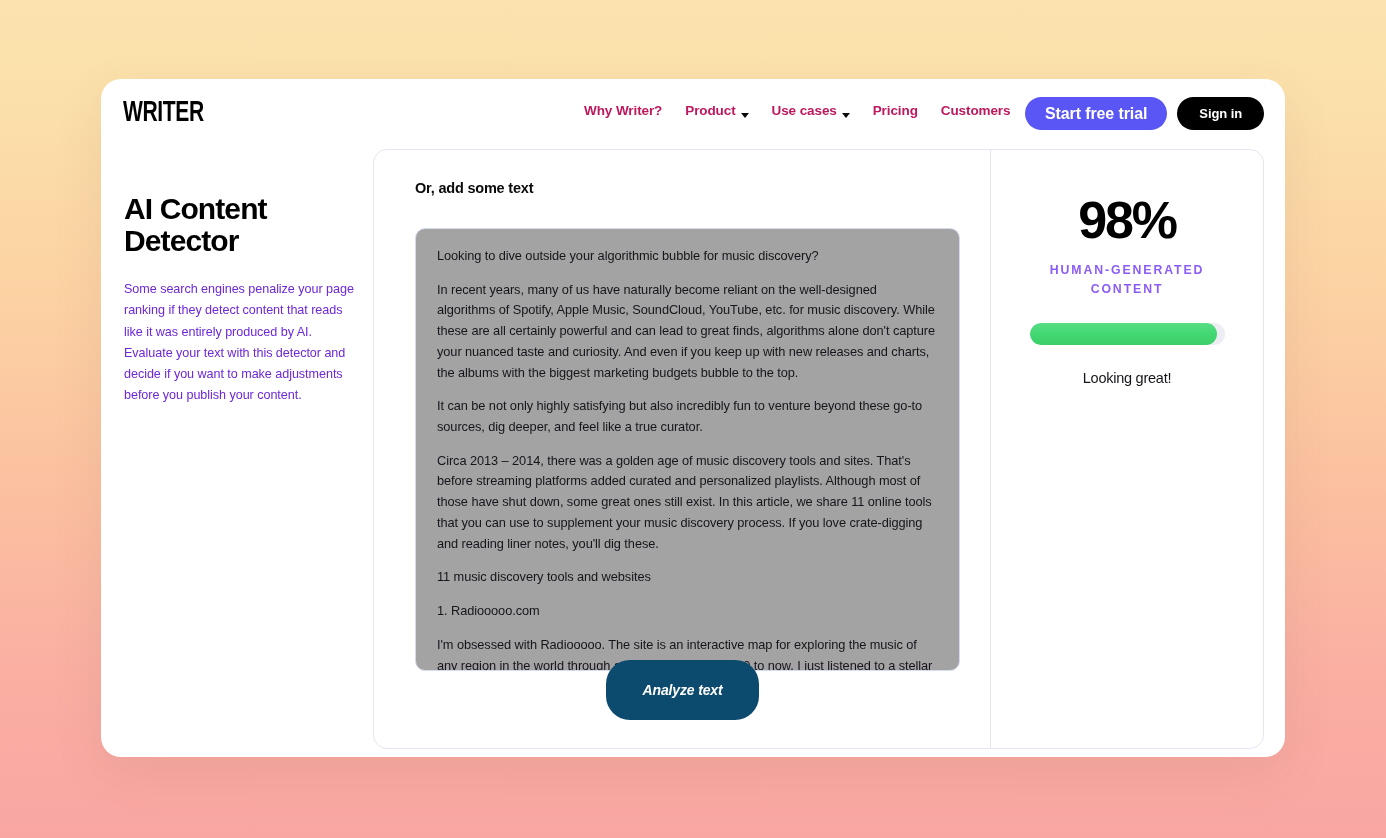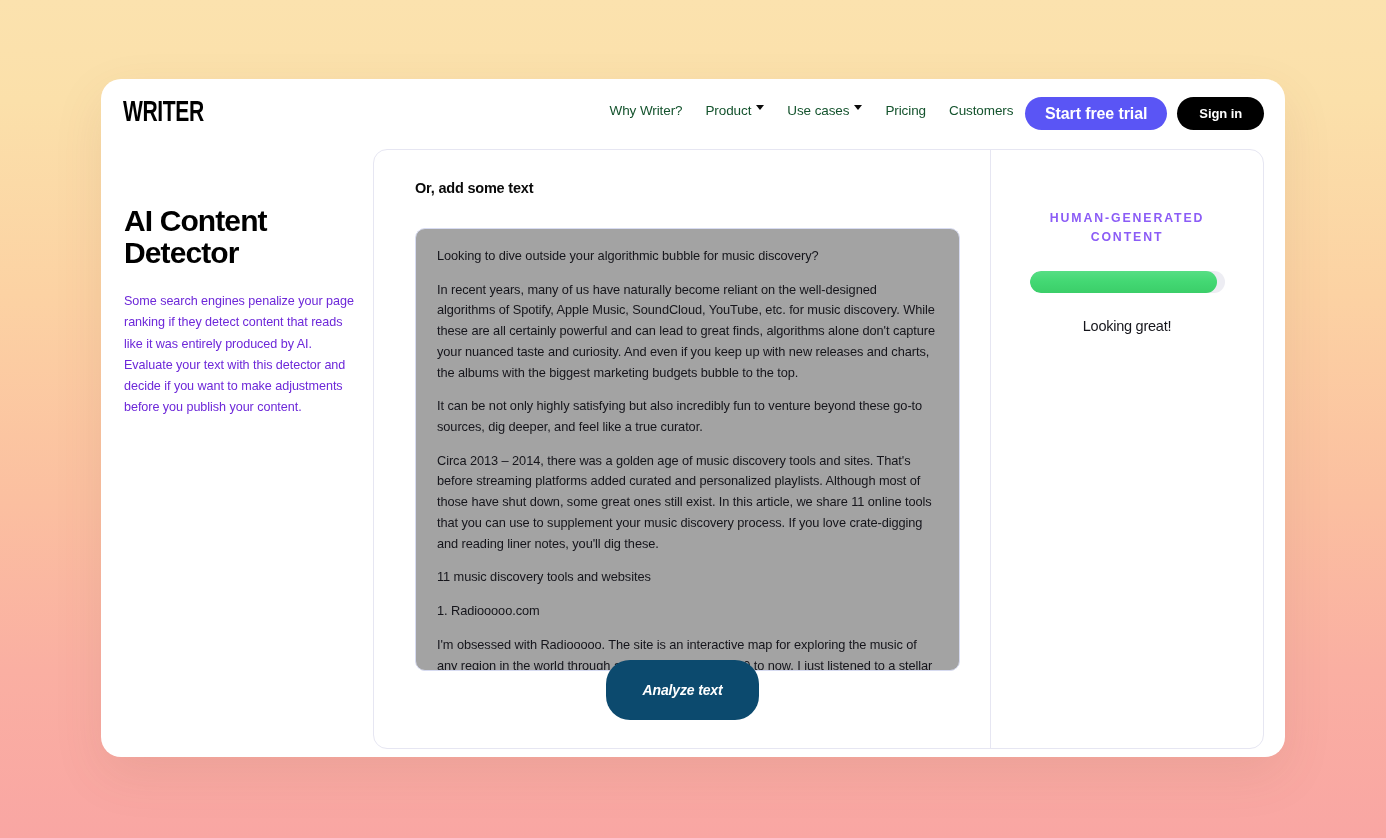--- a/index.html
+++ b/index.html
@@ -58,25 +58,25 @@
     right: 222px;
     top: 24px;
     display: flex;
     align-items: center;
     gap: 23px;
     white-space: nowrap;
   }
 
   .nav-link {
     font-size: 13.5px;
-    font-weight: 400;
-    color: #14532d;
+    font-weight: 700;
+    color: #be185d;
     letter-spacing: -0.1px;
     display: inline-flex;
-    align-items: flex-start;
+    align-items: flex-end;
     gap: 5px;
     cursor: pointer;
     text-decoration: none;
   }
 
   .caret {
     width: 0; height: 0;
     border-left: 4px solid transparent;
     border-right: 4px solid transparent;
     border-top: 5px solid #0a0a0a;
@@ -128,21 +128,20 @@
     top: 114px;
     width: 238px;
   }
 
   .intro-title {
     font-size: 30px;
     font-weight: 700;
     line-height: 1.07;
     letter-spacing: -0.9px;
     color: #000000;
-    margin-top: 12px;
   }
 
   .intro-body {
     margin-top: 22px;
     font-size: 12.6px;
     line-height: 1.68;
     color: #6d28d9;
     letter-spacing: -0.05px;
   }
 
@@ -340,20 +339,21 @@
           <p>I'm obsessed with Radiooooo. The site is an interactive map for exploring the music of any region in the world through any decade, from ~1900 to now. I just listened to a stellar Tanzanian jazz song from the 1960s.</p>
         </div>
       </div>
 
       <div class="analyze-wrap">
         <button class="btn-analyze">Analyze text</button>
       </div>
     </div>
 
     <div class="tool-right">
+      <div class="score">98%</div>
       <div class="score-label">HUMAN-GENERATED CONTENT</div>
 
       <div class="meter-track">
         <div class="meter-fill" style="width: 96%;"></div>
       </div>
 
       <div class="verdict">Looking great!</div>
     </div>
 
   </div>

